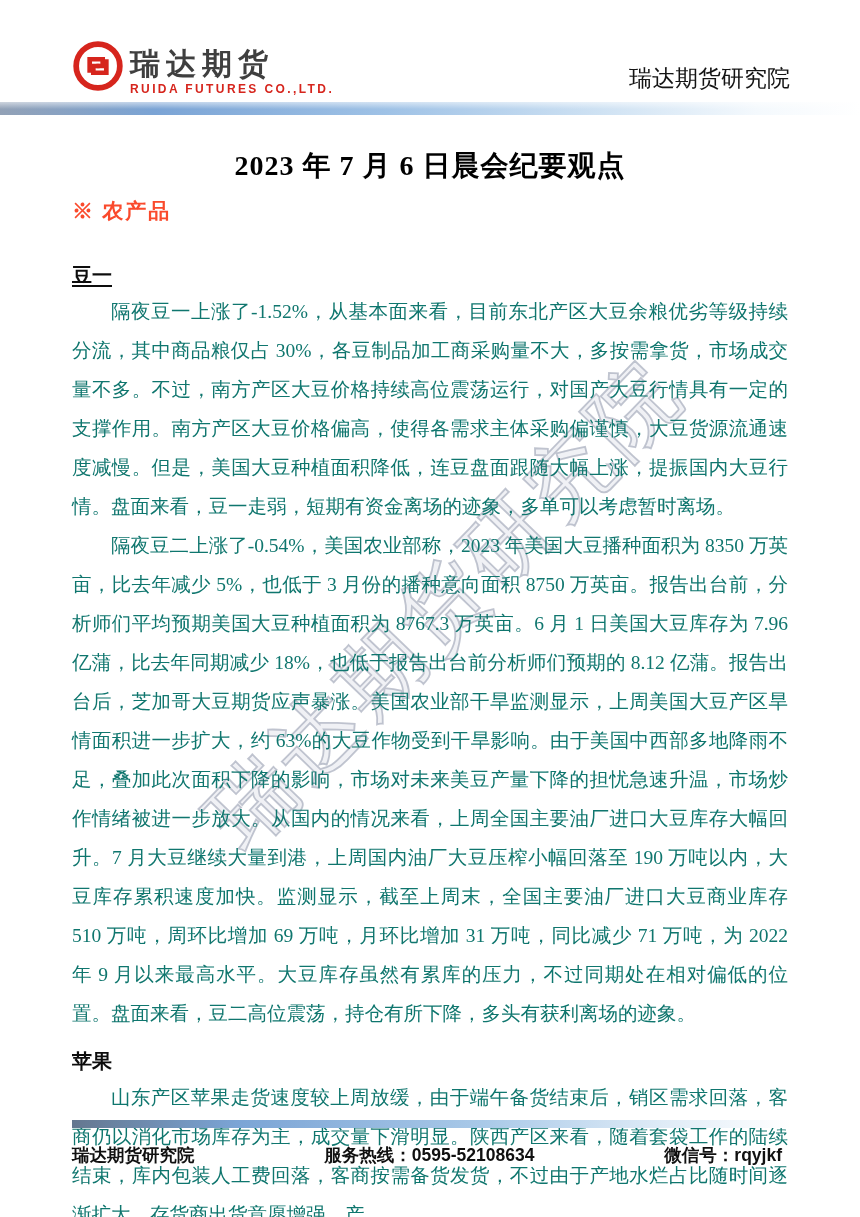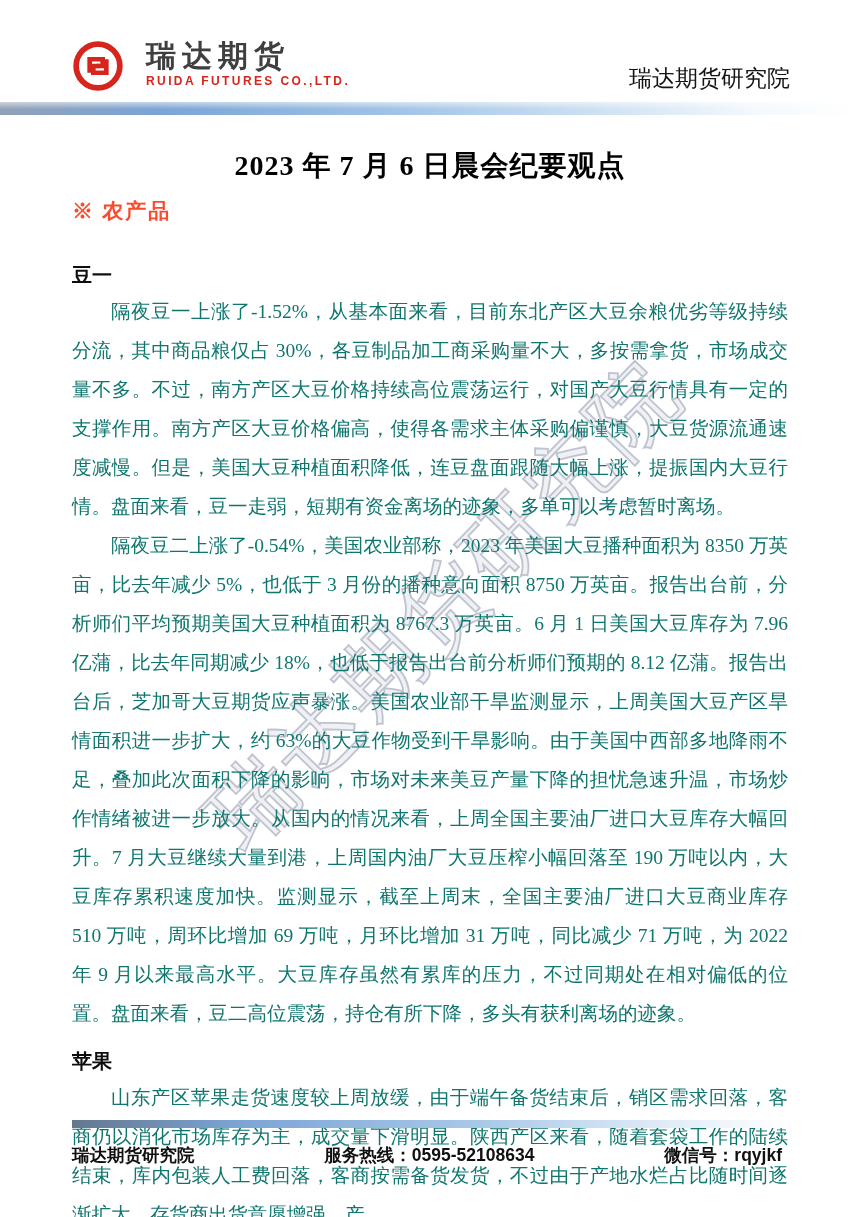--- a/index.html
+++ b/index.html
@@ -8,21 +8,21 @@
     background:#ffffff; overflow:hidden;
     font-family:"Liberation Serif","DejaVu Serif",serif;
     color:#101010;
   }
 
   
   .header {
     display:flex; justify-content:space-between; align-items:flex-end;
     padding:40px 70px 6px 72px;
   }
-  .logo { display:flex; align-items:flex-start; gap:22px; }
+  .logo { display:flex; align-items:flex-end; gap:6px; }
   .logo-icon { flex:0 0 auto; }
   .logo-text { display:flex; flex-direction:column; }
   .brand-cn {
     font-family:"Liberation Sans","DejaVu Sans",sans-serif;
     font-weight:bold; font-size:30px; line-height:32px;
     color:#3f3f3f; letter-spacing:6px; white-space:nowrap;
   }
   .brand-en {
     font-family:"Liberation Sans","DejaVu Sans",sans-serif;
     font-weight:bold; font-size:12px; letter-spacing:2.4px;
@@ -56,21 +56,21 @@
     font-size:28px; font-weight:bold; color:#000; letter-spacing:1px;
   }
   .doc-subtitle {
     margin:6px 0 14px; 
     font-size:21px; font-weight:bold; color:#fa4a2c; letter-spacing:2px;
   }
   .section-heading {
     margin:15px 0 4px; font-size:20px; font-weight:bold;
     line-height:26px; color:#0d0d0d;
   }
-  .section-heading.underlined { text-underline-offset:3px;margin-top:37px; }
+  .section-heading.underlined { text-decoration:underline; text-underline-offset:3px;margin-top:37px; }
   .section-body {
     margin:0; font-size:19.5px; line-height:39px;
     text-align:justify; text-indent:2em; color:#0f766e;
   }
 
   
   .footer { position:absolute; left:0; right:0; bottom:0; z-index:1; padding:0 0 50px 72px; }
   .footer-bar {
     height:8px; margin:0 40px 15px 0;
     background:linear-gradient(to right, #64778f 0%, #7ba4d5 22%, #a9c9e8 55%, #ddeaf6 78%, #ffffff 96%);

